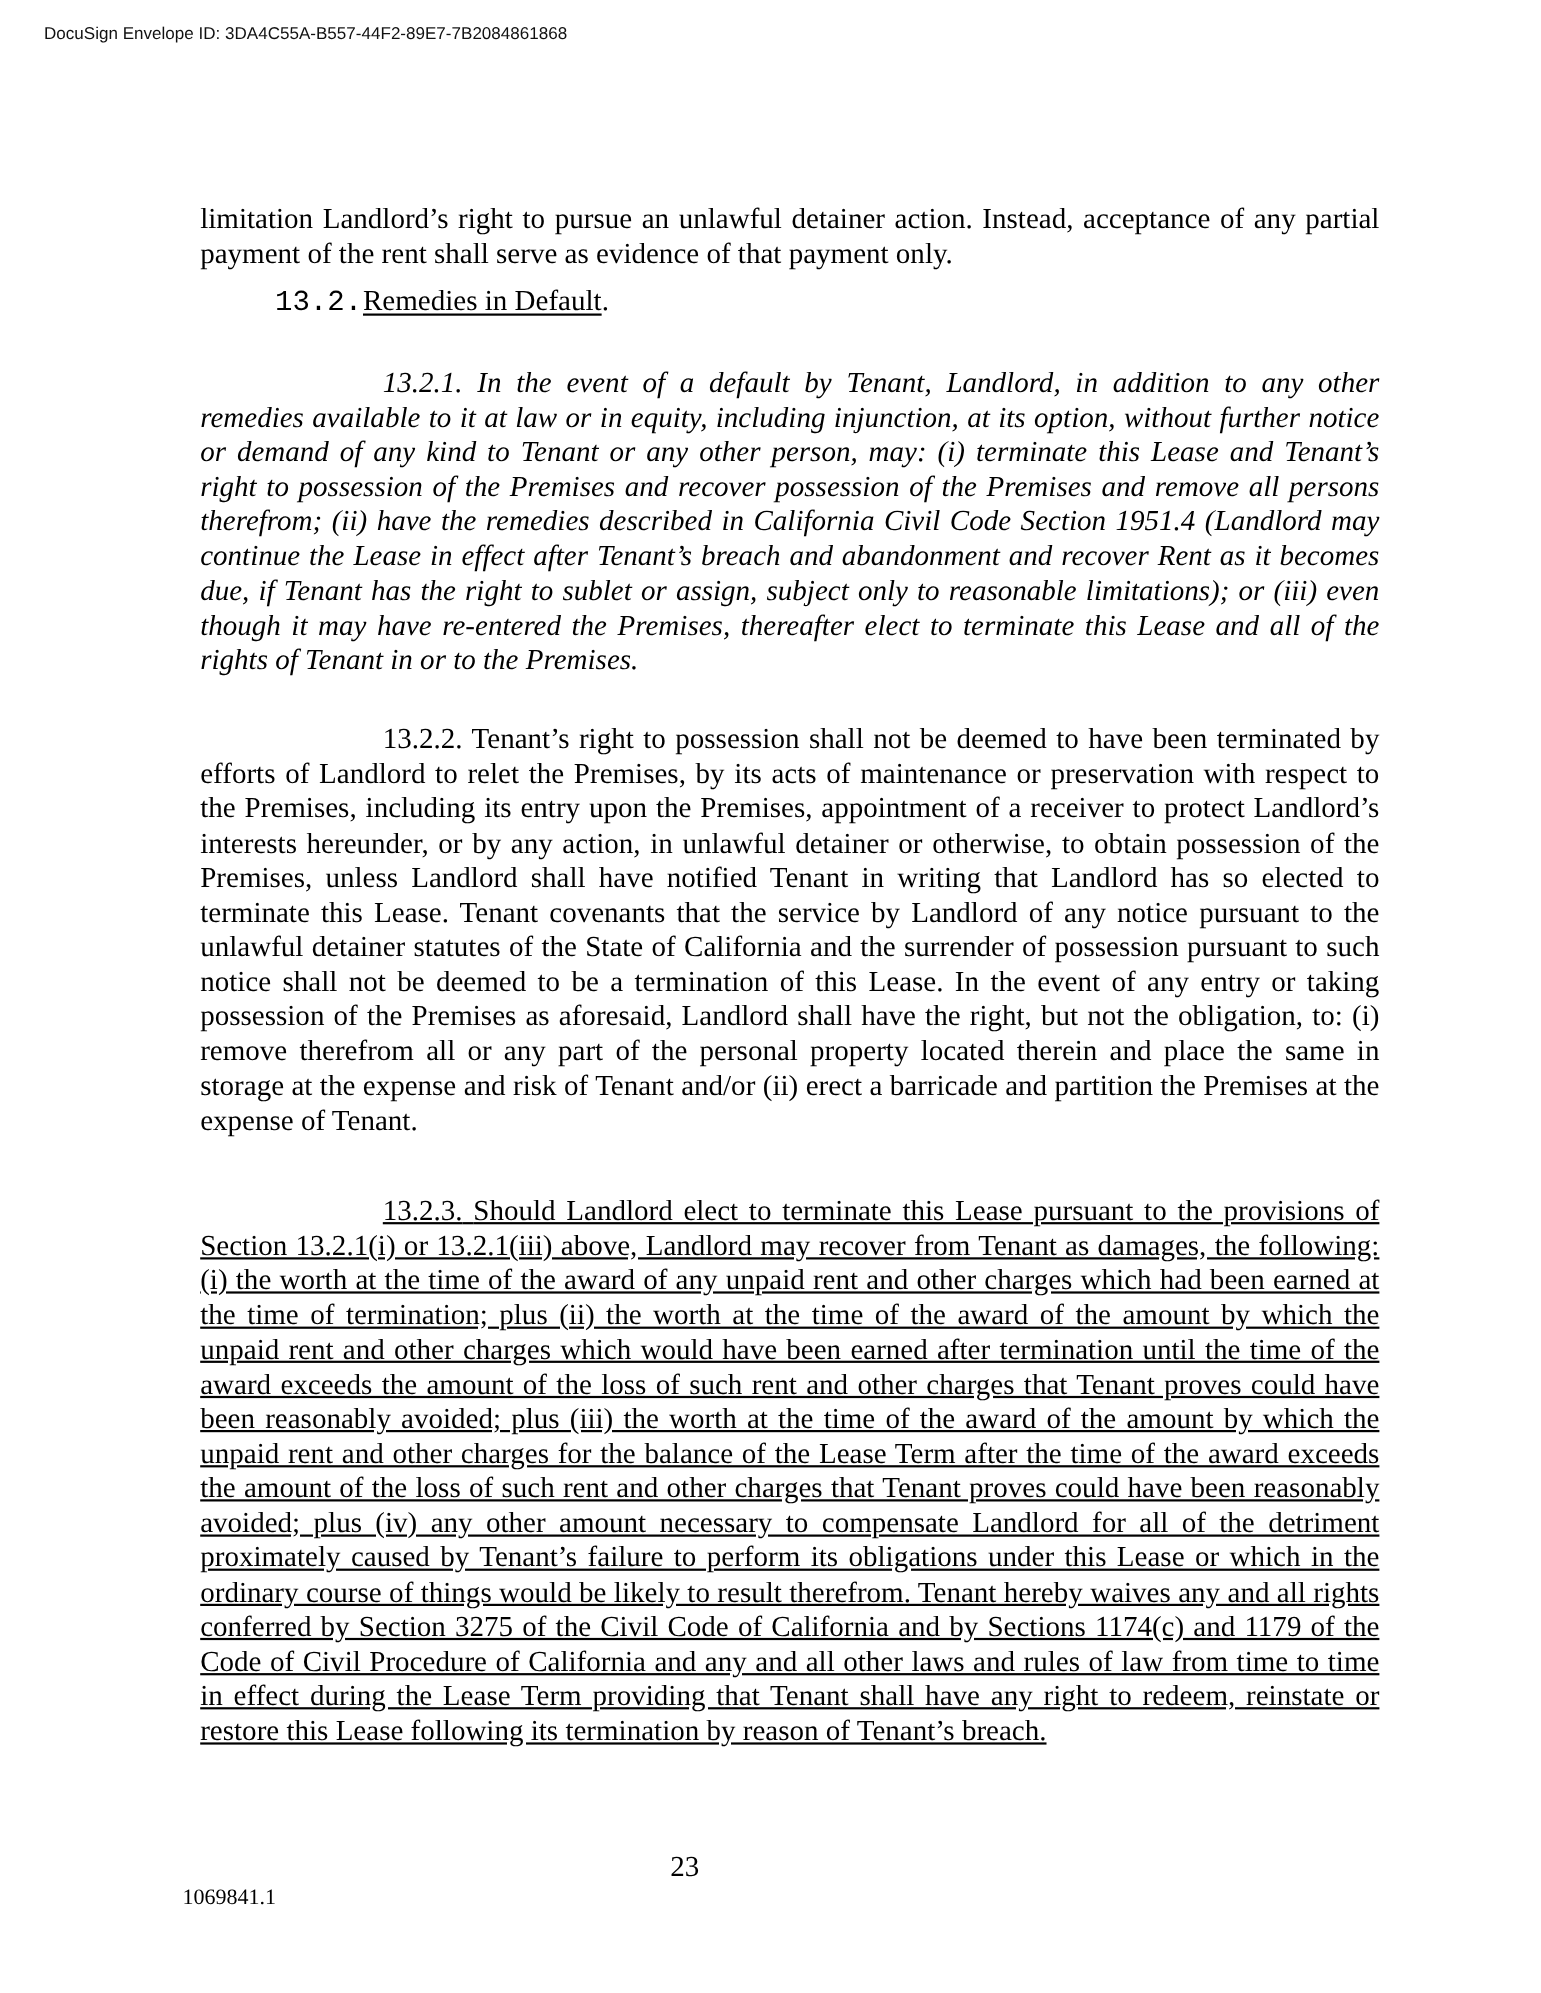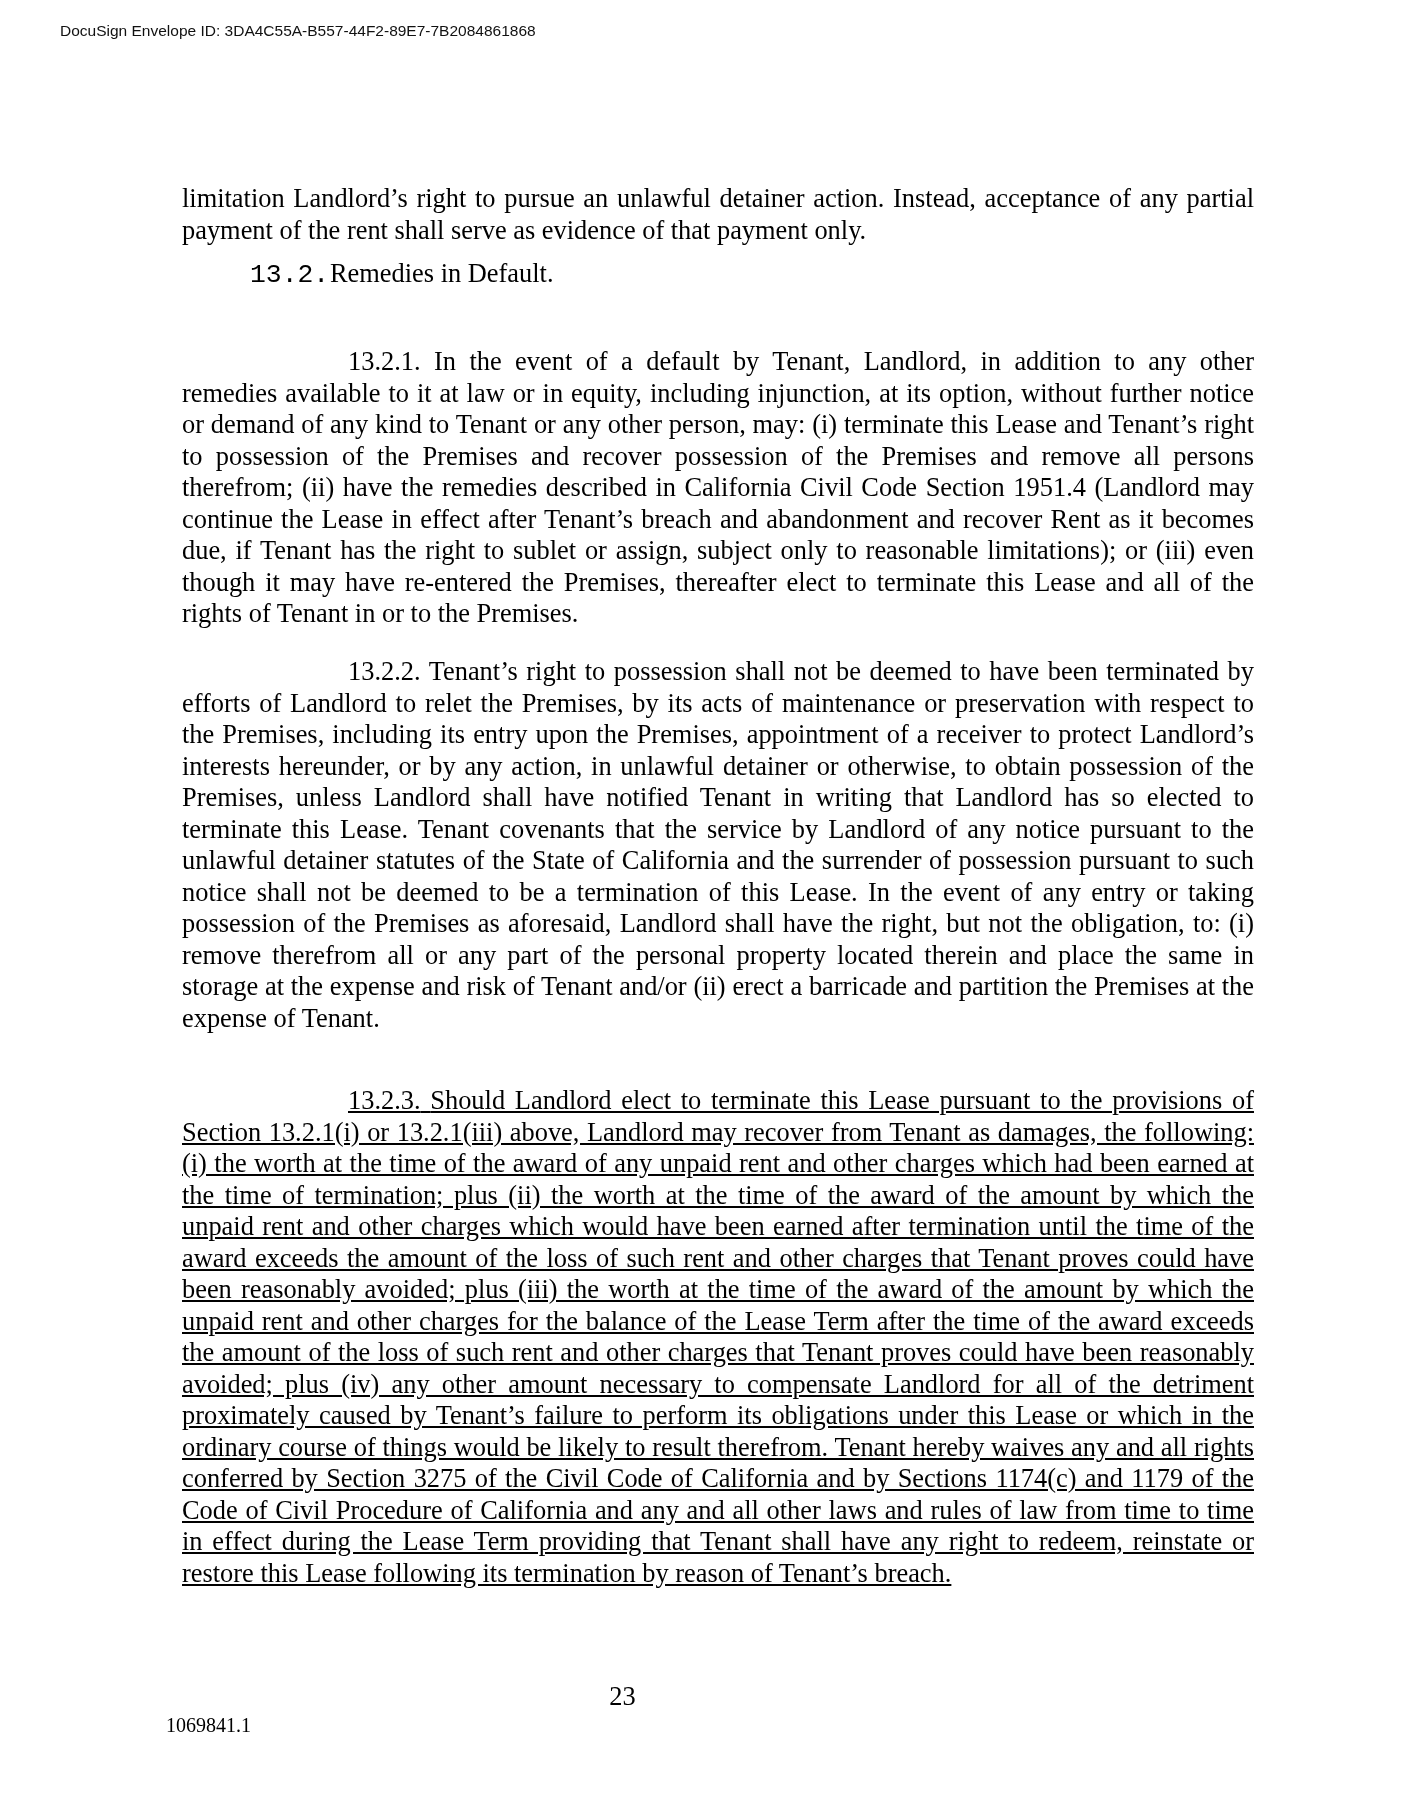--- a/index.html
+++ b/index.html
@@ -15,21 +15,20 @@
     color: #000000;
   }
   .envelope-header {
     position: absolute;
     left: 40px;
     top: 22px;
     font-family: "Liberation Sans", sans-serif;
     font-size: 15.5px;
     color: #111111;
     white-space: nowrap;
-    margin-left: 20px;
   }
   .page-body {
     position: absolute;
     left: 166px;
     top: 0;
     width: 1072px;
     font-family: "Liberation Serif", serif;
     font-size: 26.4px;
     line-height: 31.5px;
     color: #000000;
@@ -48,22 +47,22 @@
   }
   .p-intro { top: 167px; }
   .heading {
     position: absolute;
     top: 258px;
     left: 84px;
     white-space: nowrap;
     margin: 0;
   }
   .heading .num { display: inline-block; width: 80px; font-family: Liberation Mono, monospace; }
-  .heading .title { text-underline-offset: 3px; text-decoration-thickness: 1.5px; }
-  .p-1321 { top: 330px; }
+  .heading .title { text-decoration: underline; text-underline-offset: 3px; text-decoration-thickness: 1.5px; }
+  .p-1321 { top: 316px; font-style: italic; }
   .p-1322 { top: 640px; }
   .p-1323 { top: 1069px; text-decoration: underline; }
   .page-number {
     position: absolute;
     left: 0;
     width: 1245px;
     top: 1681px;
     text-align: center;
     font-family: "Liberation Serif", serif;
     font-size: 26.4px;

